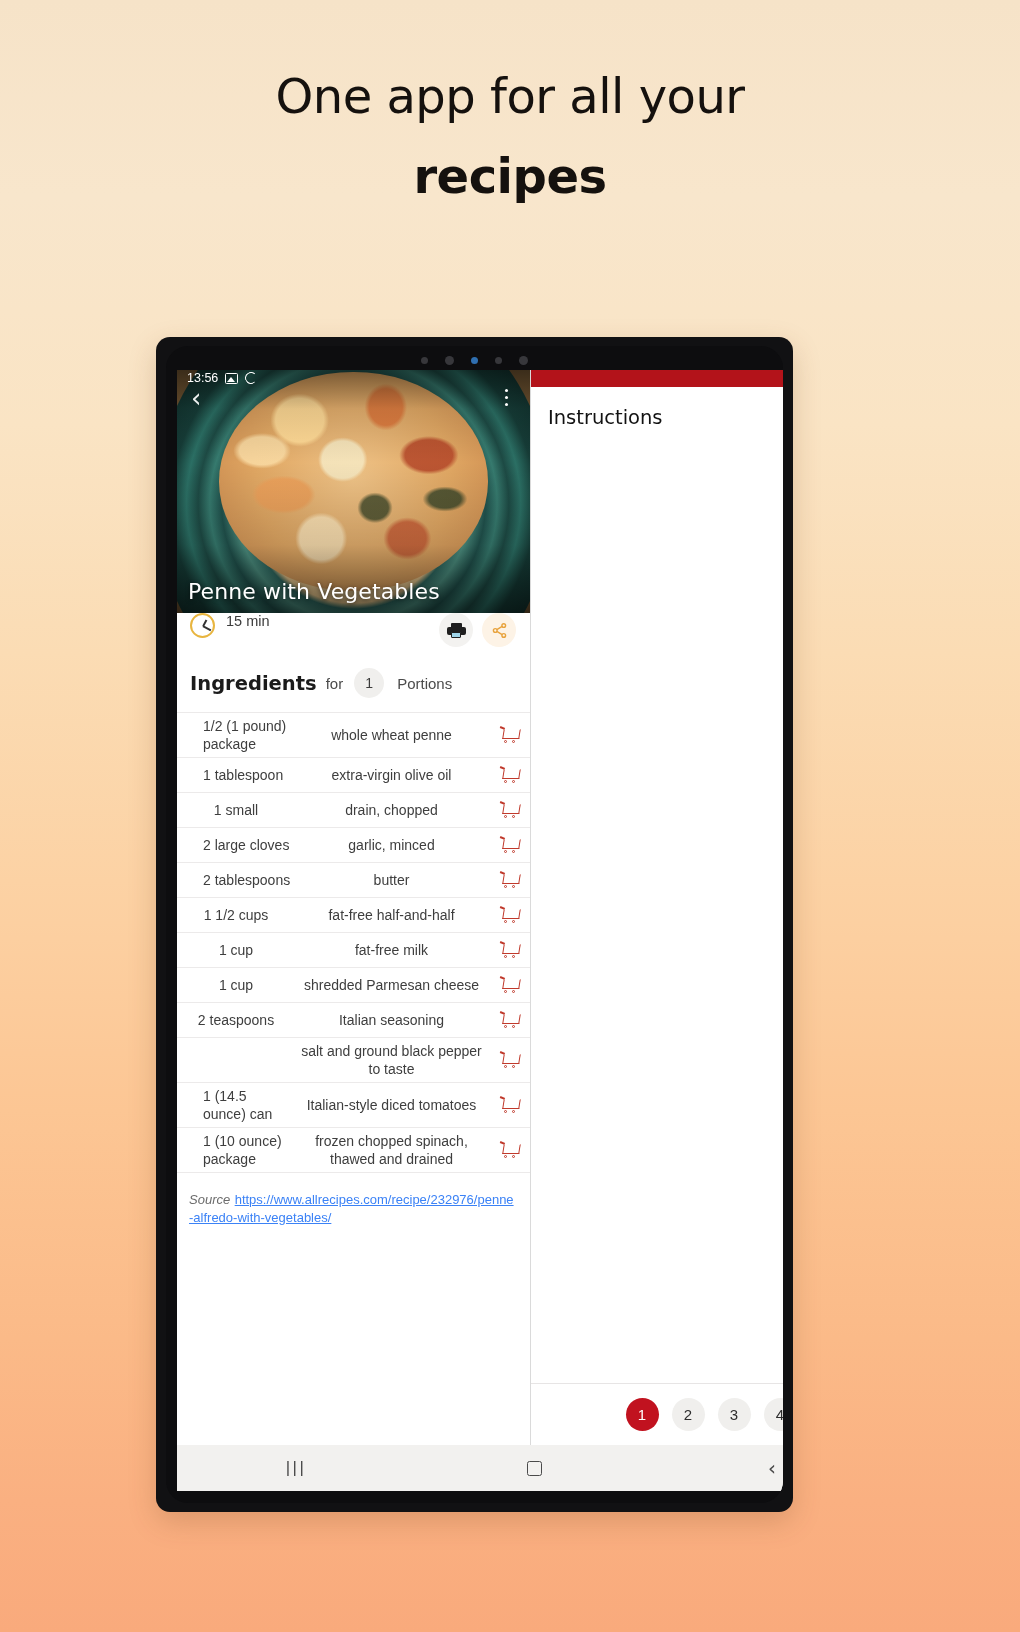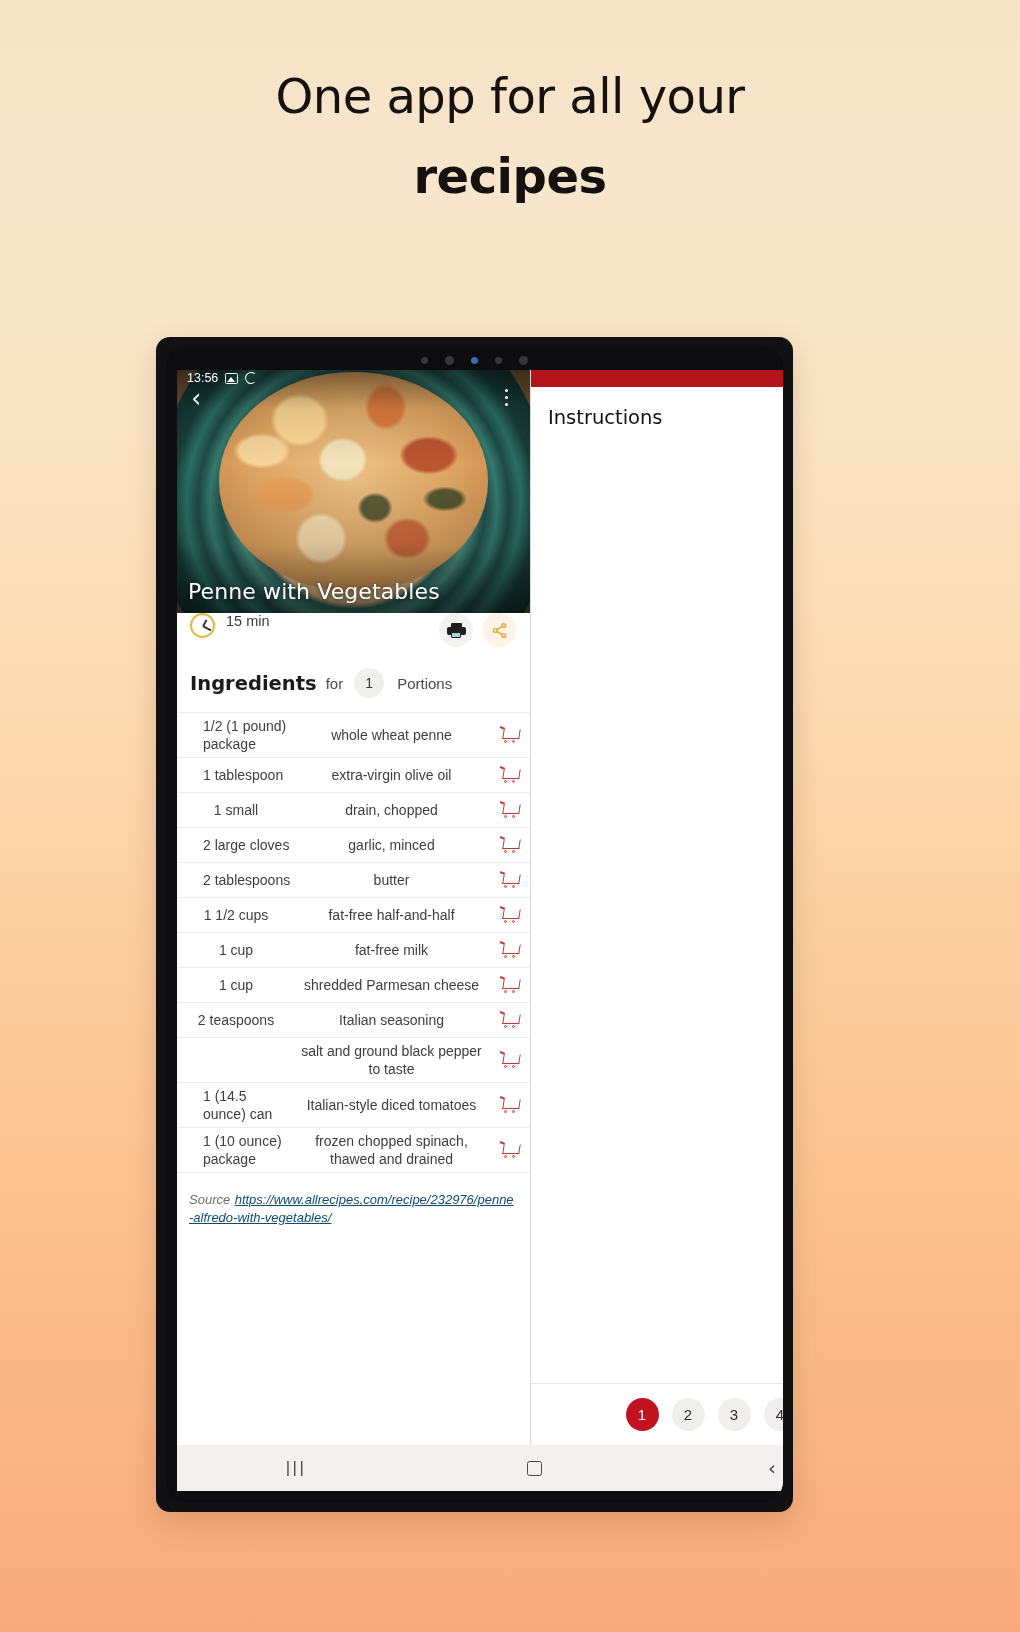--- a/index.html
+++ b/index.html
@@ -286,22 +286,22 @@
     position: absolute; width: 3px; height: 3px; border-radius: 50%;
     border: 1.4px solid #c0392b; bottom: 0;
   }
   .cart i.w1 { left: 4px; }
   .cart i.w2 { left: 12px; }
 
   
   .source-wrap { padding: 17px 14px 0 12px; flex: none; }
   .source-wrap .lbl { font-size: 13px; font-style: italic; color: #6b6b6b; }
   .source-wrap a {
-    font-size: 13px; font-style: italic;
-    color: #0c4a6e; text-decoration: underline;
+    font-size: 13px; 
+    color: #3b82f6; text-decoration: underline;
     word-break: break-all;
   }
   .left-filler { flex: 1; background: #fff; min-height: 0; }
 
   
   .right-pane {
     flex: 1;
     background: #fff;
     display: flex; flex-direction: column;
     min-height: 0;

